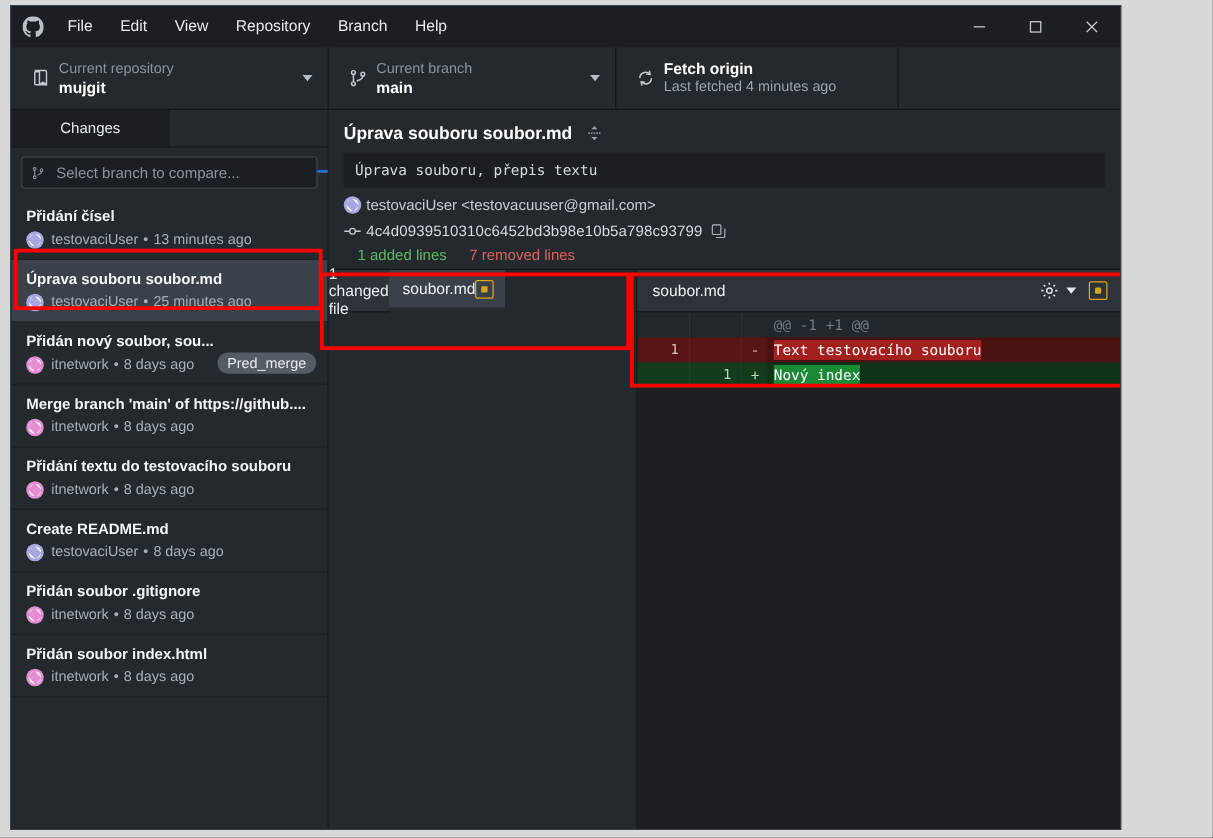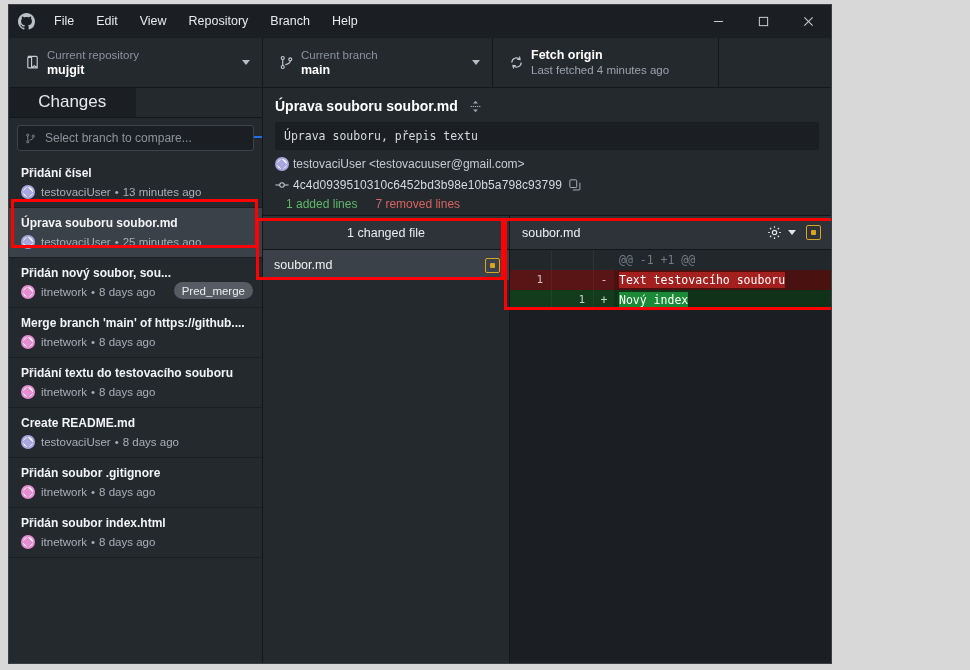--- a/index.html
+++ b/index.html
@@ -5,21 +5,21 @@
   * { box-sizing: border-box; margin: 0; padding: 0; }
   html, body {
     width: 970px; height: 670px;
     background: #d8d8d8;
     font-family: "Liberation Sans", sans-serif;
     overflow: hidden;
   }
   #app-window {
     position: absolute;
     left: 8px; top: 4px;
-    width: 824px; height: 660px;
+    width: 889px; height: 660px;
     background: #24292e;
     border: 1px solid #3a3f44;
     display: flex;
     flex-direction: column;
     overflow: hidden;
   }
 
   
   .titlebar {
     height: 33px;
@@ -95,21 +95,21 @@
     width: 254px; flex: 0 0 254px;
     background: #24292e;
     border-right: 1px solid #141719;
     display: flex; flex-direction: column;
     min-height: 0;
   }
   .tabs { display: flex; height: 30px; flex: 0 0 30px; border-bottom: 1px solid #141719; }
   .tab {
     flex: 1;
     display: flex; align-items: center; justify-content: center;
-    font-size: 17px; color: #e6e9ec;
+    font-size: 12px; color: #e6e9ec;
     background: #1b1f23;
     border-bottom: 2px solid transparent;
     cursor: default;
   }
   .tab.active { background: #737373; border-bottom-color: #1f6feb; margin-top: 48px; }
   .branch-compare {
     margin: 7px 8px 7px 8px;
     height: 26px;
     background: #1b1f23;
     border: 1px solid #3c434a;
@@ -202,21 +202,21 @@
   .copy-ico { margin-left: 7px; width: 14px; height: 14px; display: flex; align-items: center; }
   .copy-ico svg { width: 12px; height: 12px; fill: none; stroke: #aeb6bd; stroke-width: 1.1; }
   .lines-row { display: flex; align-items: center; margin-top: 5px; font-size: 12px; gap: 11px; }
   .added { color: #5fb868; }
   .removed { color: #d9635f; margin-left: 7px; }
 
   .panes { flex: 1; display: flex; min-height: 0; }
   .files-pane {
     width: 247px; flex: 0 0 247px;
     border-right: 1px solid #141719;
-    display: flex; flex-direction: column;
+    display: flex; flex-direction: row;
     background: #24292e;
   }
   .files-header {
     height: 34px; flex: 0 0 34px;
     display: flex; align-items: center; justify-content: center;
     font-size: 12.5px; color: #e9edf1;
     background: #2d3339;
     border-bottom: 1px solid #141719;
   }
   .file-row {

